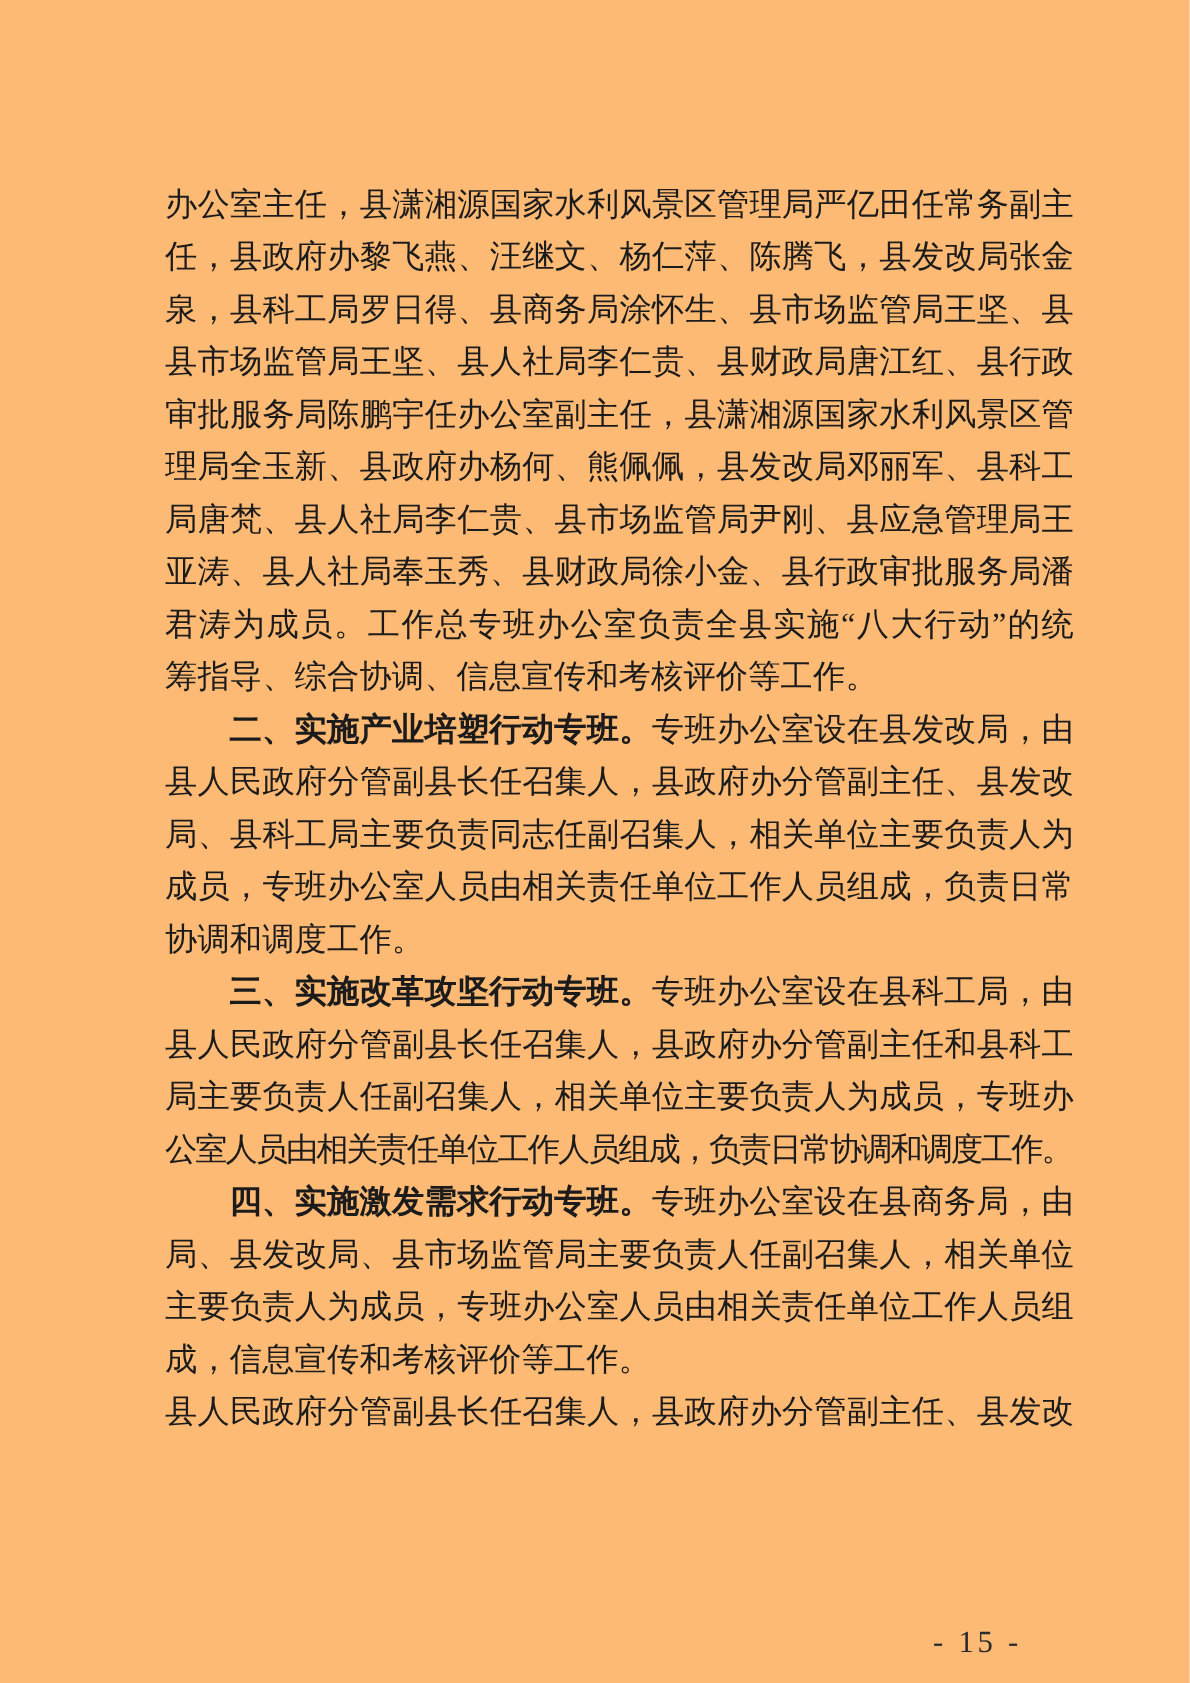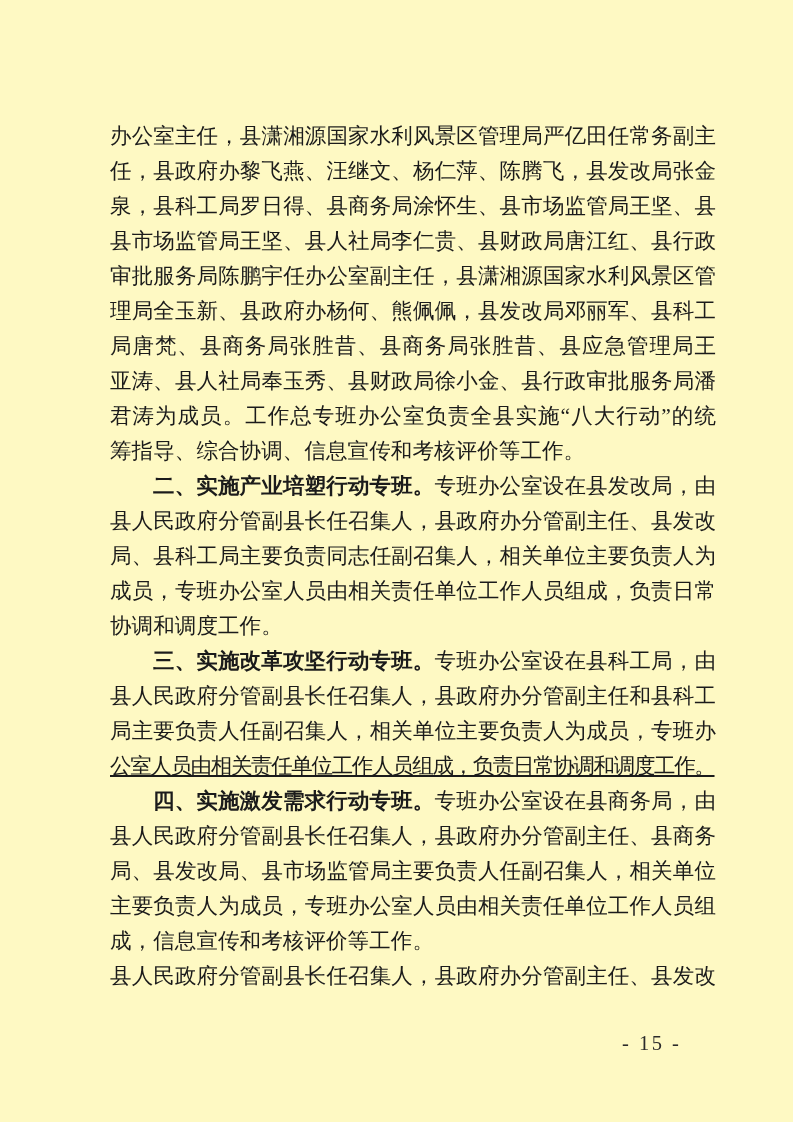--- a/index.html
+++ b/index.html
@@ -12,21 +12,21 @@
     height: 1122px;
     position: relative;
     overflow: hidden;
     font-family: "Liberation Serif", "DejaVu Serif", serif;
     color: #1b1b1b;
   }
   .page {
     position: absolute;
     left: 0; top: 0;
     width: 793px; height: 1122px;
-    background: #fef9c3;
+    background: #fdba74;
   }
   .doc {
     position: absolute;
     left: 110px;
     top: 119px;
     width: 606px;
   }
   .line {
     height: 35px;
     line-height: 35px;
@@ -39,61 +39,59 @@
   }
   .line.indent {
     padding-left: 43px;
   }
   .line.short {
     text-align-last: left;
   }
   .line.tight {
     text-align-last: left;
     letter-spacing: -1.35px;
-    text-decoration: underline;
   }
   .hd {
     font-weight: 700;
     font-family: "Liberation Sans", "DejaVu Sans", sans-serif;
   }
   .page-num {
     position: absolute;
-    top: 1032px;
+    top: 1084px;
     left: 622px;
     font-size: 20.5px;
     letter-spacing: 2.5px;
     color: #2b2b2b;
     font-family: "Liberation Serif", "DejaVu Serif", serif;
   }
 </style>
 </head>
 <body>
 
 <div class="page">
   <div class="doc">
       <div class="line"><span>办公室主任，县潇湘源国家水利风景区管理局严亿田任常务副主</span></div>
       <div class="line"><span>任，县政府办黎飞燕、汪继文、杨仁萍、陈腾飞，县发改局张金</span></div>
       <div class="line"><span>泉，县科工局罗日得、县商务局涂怀生、县市场监管局王坚、县</span></div>
       <div class="line"><span>县市场监管局王坚、县人社局李仁贵、县财政局唐江红、县行政</span></div>
       <div class="line"><span>审批服务局陈鹏宇任办公室副主任，县潇湘源国家水利风景区管</span></div>
       <div class="line"><span>理局全玉新、县政府办杨何、熊佩佩，县发改局邓丽军、县科工</span></div>
-      <div class="line"><span>局唐梵、县商务局张胜昔、县商务局张胜昔、县应急管理局王</span></div>
+      <div class="line"><span>局唐梵、县人社局李仁贵、县市场监管局尹刚、县应急管理局王</span></div>
       <div class="line"><span>亚涛、县人社局奉玉秀、县财政局徐小金、县行政审批服务局潘</span></div>
       <div class="line"><span>君涛为成员。工作总专班办公室负责全县实施“八大行动”的统</span></div>
       <div class="line short"><span>筹指导、综合协调、信息宣传和考核评价等工作。</span></div>
       <div class="line indent"><span class="hd">二、实施产业培塑行动专班。</span><span>专班办公室设在县发改局，由</span></div>
       <div class="line"><span>县人民政府分管副县长任召集人，县政府办分管副主任、县发改</span></div>
       <div class="line"><span>局、县科工局主要负责同志任副召集人，相关单位主要负责人为</span></div>
       <div class="line"><span>成员，专班办公室人员由相关责任单位工作人员组成，负责日常</span></div>
       <div class="line short"><span>协调和调度工作。</span></div>
       <div class="line indent"><span class="hd">三、实施改革攻坚行动专班。</span><span>专班办公室设在县科工局，由</span></div>
       <div class="line"><span>县人民政府分管副县长任召集人，县政府办分管副主任和县科工</span></div>
       <div class="line"><span>局主要负责人任副召集人，相关单位主要负责人为成员，专班办</span></div>
       <div class="line tight"><span>公室人员由相关责任单位工作人员组成，负责日常协调和调度工作。</span></div>
       <div class="line indent"><span class="hd">四、实施激发需求行动专班。</span><span>专班办公室设在县商务局，由</span></div>
-      <div class="line"><span>县人民政府分管副县长任召集人，县政府办分管副主任、县商务</span></div>
       <div class="line"><span>局、县发改局、县市场监管局主要负责人任副召集人，相关单位</span></div>
       <div class="line"><span>主要负责人为成员，专班办公室人员由相关责任单位工作人员组</span></div>
       <div class="line short"><span>成，信息宣传和考核评价等工作。</span></div>
       <div class="line"><span>县人民政府分管副县长任召集人，县政府办分管副主任、县发改</span></div>
     </div>
   <div class="page-num">- 15 -</div>
 </div>
 
 </body></html>

